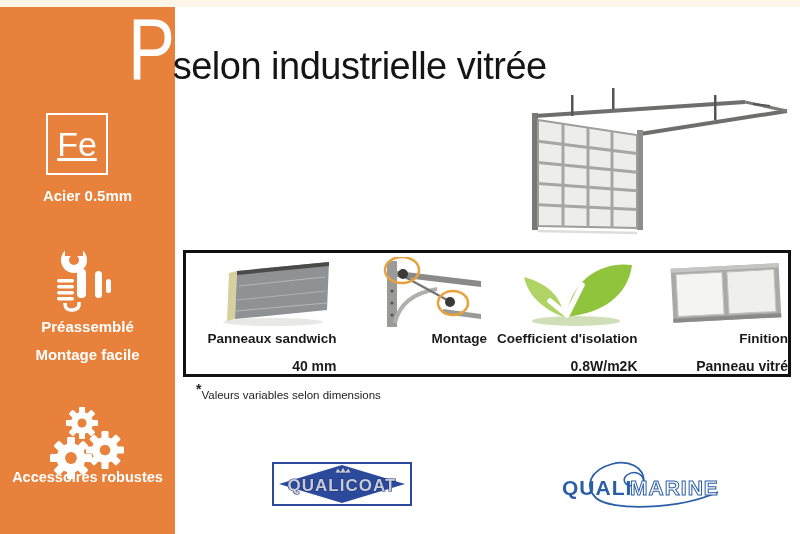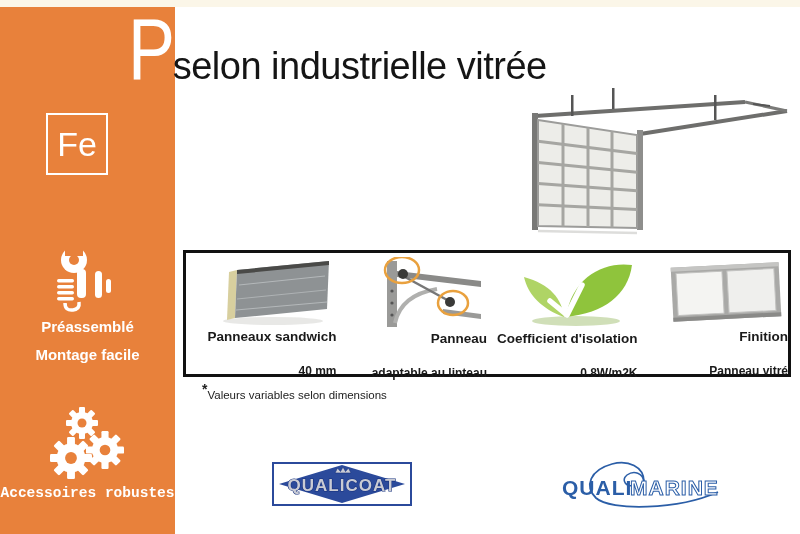--- a/index.html
+++ b/index.html
@@ -7,59 +7,60 @@
           font-family:"Liberation Sans",sans-serif;color:#1a1a1a;}
   .abs{position:absolute;}
 
   
   .top-strip{left:0;top:0;width:800px;height:7px;background:#FBF6E8;}
 
   
   .sidebar{left:0;top:7px;width:175px;height:527px;background:#E8813B;}
   .sidebar .fe-box{position:absolute;left:46px;top:106px;width:58px;height:58px;
     border:2px solid #ffffff;display:flex;align-items:center;justify-content:center;
-    color:#ffffff;font-size:34px;font-weight:400;}
+    color:#ffffff;font-size:34px;font-weight:400;text-decoration:underline;}
   .side-label{position:absolute;left:0;width:175px;text-align:center;color:#ffffff;
     font-weight:bold;font-size:15px;}
   .icon-wrap{position:absolute;}
 
   
   .title{left:128px;top:-2px;white-space:nowrap;}
   .title .big-p{display:inline-block;font-size:88px;color:#ffffff;
     transform:scaleX(.8);transform-origin:left bottom;margin-right:-14px;
     font-weight:400;}
   .title .rest{font-size:38px;letter-spacing:-.5px;color:#151515;}
 
   
   .feature-box{left:183px;top:250px;width:602px;height:121px;border:3px solid #111;
     background:#fff;display:flex;}
   .feature-cell{flex:1;display:flex;flex-direction:column;align-items:flex-end;padding-top:4px;}
   .feature-icon{height:72px;display:flex;align-items:center;justify-content:center;}
   .f-line1{font-size:13.5px;font-weight:bold;margin-top:2px;}
-  .f-line2{font-size:12px;font-weight:bold;margin-top:20px;}
-
-  
-  .footnote{left:202px;top:381px;font-size:11.5px;color:#222;}
+  .f-line2{font-size:14px;font-weight:bold;margin-top:12px;}
+
+  
+  .footnote{left:196px;top:381px;font-size:11.5px;color:#222;}
   .footnote sup{font-size:14px;font-weight:bold;}
   .cert-heading{left:175px;top:412px;width:625px;text-align:center;
     font-size:14px;font-weight:bold;}
 
   .logo{position:absolute;}
 </style>
 </head>
 <body>
 
 <div class="canvas">
 
   <div class="abs top-strip"></div>
 
   <div class="abs sidebar">
     <div class="fe-box">
       <span>Fe</span>
     </div>
+    <div class="side-label" style="top:180px;">Acier 0.5mm</div>
 
     <div class="icon-wrap" style="left:55px;top:238px;">
       <svg width="64" height="70" viewBox="0 0 64 70">
         <circle cx="19" cy="15" r="13" fill="#ffffff"></circle>
         <rect x="10" y="-2" width="18" height="13" fill="#E8813B"></rect>
         <circle cx="19" cy="15" r="5" fill="#E8813B"></circle>
         <rect x="22" y="24" width="9" height="29" rx="4" fill="#ffffff"></rect>
         <rect x="2" y="34" width="17" height="3.5" rx="1.7" fill="#ffffff"></rect>
         <rect x="2" y="40" width="17" height="3.5" rx="1.7" fill="#ffffff"></rect>
         <rect x="2" y="46" width="17" height="3.5" rx="1.7" fill="#ffffff"></rect>
@@ -88,21 +89,21 @@
               <circle r="11" fill="#ffffff"></circle>
               <circle r="4.5" fill="#E8813B"></circle>
             </g>
           </symbol>
         </defs>
         <use href="#gear" x="22" y="2" width="32" height="32"></use>
         <use href="#gear" x="6" y="32" width="42" height="42"></use>
         <use href="#gear" x="42" y="26" width="38" height="38"></use>
       </svg>
     </div>
-    <div class="side-label" style="top:478px;font-size:14.5px;font-family:Liberation Mono, monospace;">Accessoires robustes</div>
+    <div class="side-label" style="top:462px;font-size:14.5px;">Accessoires robustes</div>
   </div>
 
   <div class="abs title">
     <span class="big-p">P</span><span class="rest">selon industrielle vitrée</span>
   </div>
 
   <div class="abs" style="left:498px;top:80px;">
     <svg width="298" height="168" viewBox="0 0 298 168">
 
       <line x1="37" y1="36" x2="247" y2="22" stroke="#6E6E6C" stroke-width="4"></line>
@@ -157,22 +158,21 @@
           <polygon points="22,14 106,24 106,30 22,20" fill="#8A8A88"></polygon>
           <path d="M20 66 Q26 38 62 32" stroke="#B0B0AE" stroke-width="4" fill="none"></path>
           <line x1="30" y1="20" x2="74" y2="44" stroke="#777" stroke-width="2.5"></line>
           <polygon points="68,52 106,57 106,62 68,57" fill="#9A9A98"></polygon>
           <circle cx="28" cy="17" r="5" fill="#3A3A38"></circle>
           <circle cx="75" cy="45" r="5" fill="#3A3A38"></circle>
           <ellipse cx="27" cy="13" rx="17" ry="13" stroke="#E9A13E" stroke-width="2.5" fill="none"></ellipse>
           <ellipse cx="78" cy="46" rx="15" ry="12" stroke="#E9A13E" stroke-width="2.5" fill="none"></ellipse>
         </svg>
       </div>
-      <div class="f-line1">Panneau</div>
-      <div class="f-line2">adaptable au linteau</div>
+      <div class="f-line1">Montage</div>
     </div>
 
     <div class="feature-cell">
       <div class="feature-icon">
         <svg width="124" height="72" viewBox="0 0 124 72">
           <ellipse cx="62" cy="64" rx="44" ry="5" fill="#A9C47E" opacity=".55"></ellipse>
           <path d="M50 60 C28 52 14 38 10 20 C36 27 48 42 50 60 Z" fill="#AFD465"></path>
           <path d="M52 60 C58 20 90 4 118 8 C114 38 90 56 52 60 Z" fill="#8FC43C"></path>
           <polyline points="36,44 53,58 68,28" stroke="#ffffff" stroke-width="5.5" fill="none" stroke-linecap="round" stroke-linejoin="round"></polyline>
         </svg>

